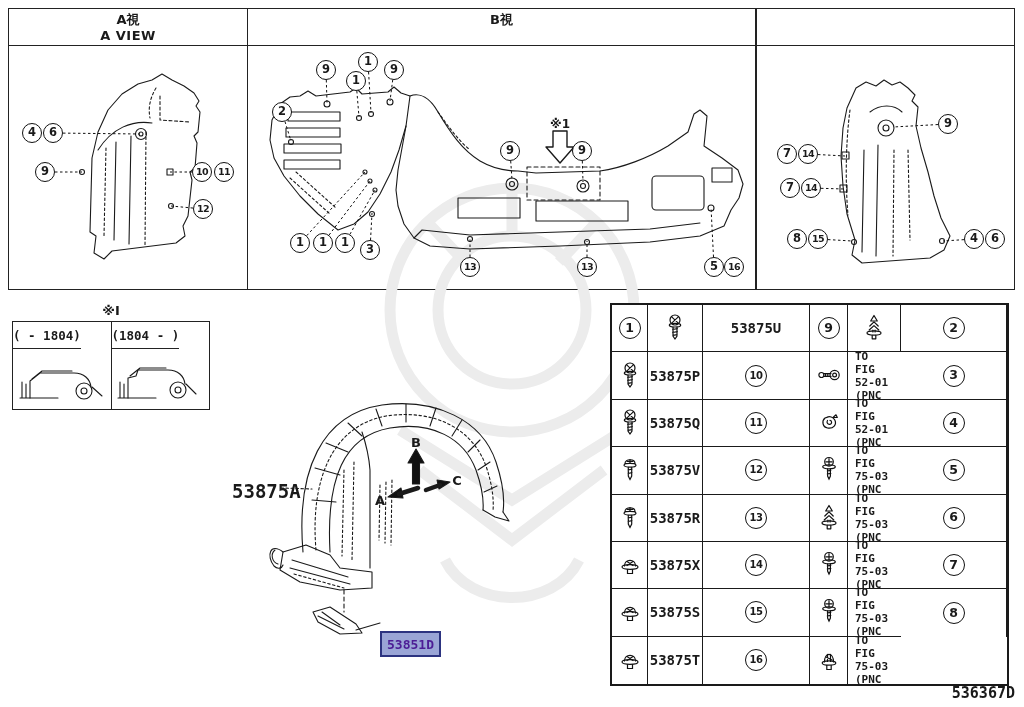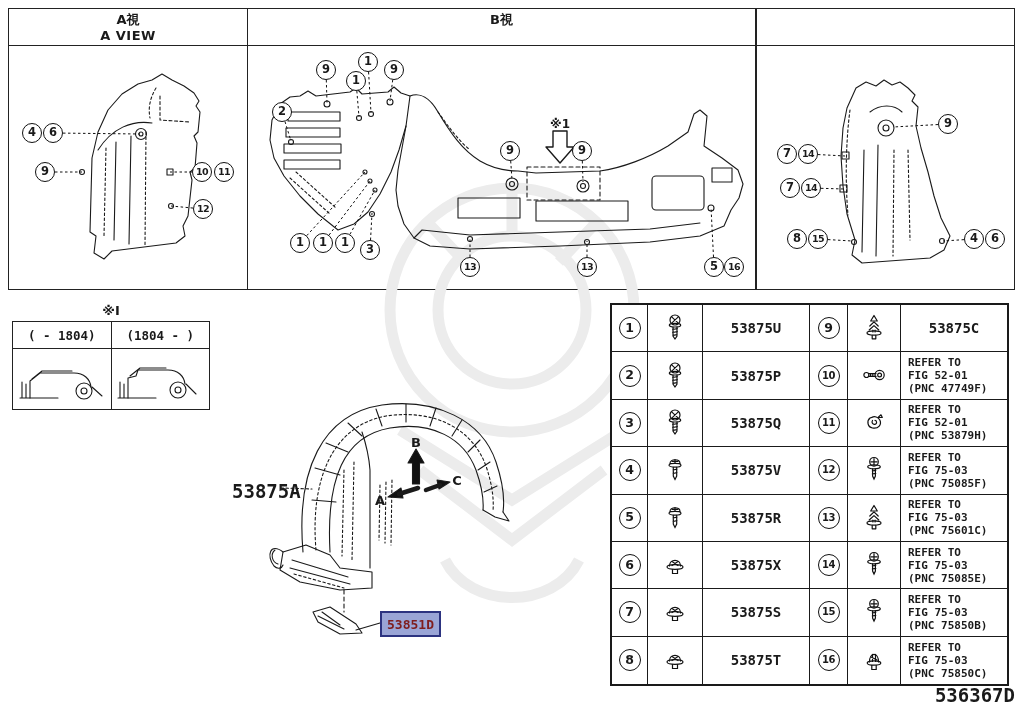--- a/index.html
+++ b/index.html
@@ -9,42 +9,42 @@
   .panel{position:absolute;top:8px;height:282px;border:1.6px solid #222;box-sizing:border-box;background:transparent;}
   .panel-header{position:absolute;top:0;left:0;right:0;height:37px;border-bottom:1.6px solid #222;
         text-align:center;padding-top:3px;box-sizing:border-box;line-height:16px;}
   .ph-jp{font-size:13px;font-weight:600;}
   .ph-en{font-size:13px;font-weight:600;letter-spacing:.5px;}
   
   .note-label{position:absolute;left:12px;top:303px;width:198px;text-align:center;
         font-size:13px;font-weight:700;}
   .note-box{position:absolute;left:12px;top:321px;width:198px;height:89px;border:1.6px solid #222;
         box-sizing:border-box;display:flex;}
-  .note-col{flex:1;display:flex;flex-direction:column;}
+  .note-col{flex:1;display:flex;flex-direction:row;}
   .note-col:first-child{border-right:1.6px solid #222;}
   .note-head{height:26px;border-bottom:1.6px solid #222;display:flex;align-items:center;justify-content:center;
         font-family:"DejaVu Sans Mono",monospace;font-weight:700;font-size:12.5px;}
   .note-art{flex:1;}
   
   .artlayer{position:absolute;left:0;top:0;z-index:1;pointer-events:none;}
   
   .co{position:absolute;width:20px;height:20px;margin:-10px 0 0 -10px;border:1.7px solid #111;
       border-radius:50%;background:#fff;display:flex;align-items:center;justify-content:center;
       font-size:11.5px;font-weight:600;z-index:3;box-sizing:border-box;line-height:1;}
   .co.two{font-size:9.5px;letter-spacing:-.5px;}
   
   .flabel{position:absolute;z-index:3;transform:translate(-50%,-50%);font-weight:700;}
   .dirlabel{font-size:13px;font-family:"DejaVu Sans",sans-serif;}
   .pn-label{font-family:"DejaVu Sans Mono",monospace;font-size:19px;font-weight:700;transform:none;text-align:right;}
   .region-note{font-size:12px;}
   .part-tag{position:absolute;left:380px;top:611px;width:57px;height:22px;z-index:3;
       display:flex;align-items:center;justify-content:center;
       font-family:"DejaVu Sans Mono",monospace;font-size:13px;font-weight:700;}
   .doc-code{position:absolute;right:9px;top:684px;z-index:3;
-      font-family:"DejaVu Sans Mono",monospace;font-size:19px;font-weight:700;}
+      font-family:"DejaVu Sans Mono",monospace;font-size:15px;font-weight:700;}
   
   .parts-table{position:absolute;left:610px;top:303px;width:399px;height:383px;z-index:2;
       border:2px solid #1a1a1a;box-sizing:border-box;background:#fff;display:grid;
       grid-template-columns:36px 55px 107px 38px 53px 1fr;grid-auto-rows:1fr;}
   .pt-cell{border-right:1.5px solid #1a1a1a;border-bottom:1.5px solid #1a1a1a;box-sizing:border-box;
       display:flex;align-items:center;justify-content:center;overflow:hidden;background:#fff;}
   .pt-cell.last-col{border-right:none;}
   .pt-cell.last-row{border-bottom:none;}
   .co-t{width:22px;height:22px;border:1.6px solid #111;border-radius:50%;background:#fff;
       display:flex;align-items:center;justify-content:center;font-size:12.5px;font-weight:600;
@@ -270,21 +270,21 @@
       <div class="note-head">(  - 1804)</div>
       <div class="note-art"></div>
     </div>
     <div class="note-col">
       <div class="note-head">(1804 -  )</div>
       <div class="note-art"></div>
     </div>
   </div>
 
   <div class="flabel pn-label" style="left:232px;top:480px;transform:none;">53875A</div>
-  <div class="part-tag" id="part-tag" style="background: rgb(154, 165, 214); border: 2px solid rgb(44, 51, 128); color: #7f1d1d;">53851D</div>
+  <div class="part-tag" id="part-tag" style="background: rgb(154, 165, 214); border: 2px solid rgb(44, 51, 128); color: #4c1d95; margin-top: 20px;">53851D</div>
   <div class="flabel dirlabel" style="left:416px;top:442px;">B</div>
   <div class="flabel dirlabel" style="left:380px;top:500px;">A</div>
   <div class="flabel dirlabel" style="left:457px;top:480px;">C</div>
 
   <div class="parts-table" id="parts-table">
       <div class="pt-cell num">
         <span class="co-t">1</span>
       </div>
       <div class="pt-cell icon">
         <svg class="fastener" viewBox="0 0 24 30">
@@ -294,23 +294,20 @@
       <div class="pt-cell part">
         <div class="pn">53875U</div>
       </div>
       <div class="pt-cell num">
         <span class="co-t">9</span>
       </div>
       <div class="pt-cell icon">
         <svg class="fastener" viewBox="0 0 24 30">
           <use href="#icon-tree-clip-icon" xlink:href="#icon-tree-clip-icon"></use>
         </svg>
-      </div>
-      <div class="pt-cell part last-col">
-        <div class="pn">53875C</div>
       </div>
       <div class="pt-cell num">
         <span class="co-t">2</span>
       </div>
       <div class="pt-cell icon">
         <svg class="fastener" viewBox="0 0 24 30">
           <use href="#icon-bolt-screw-icon" xlink:href="#icon-bolt-screw-icon"></use>
         </svg>
       </div>
       <div class="pt-cell part">

